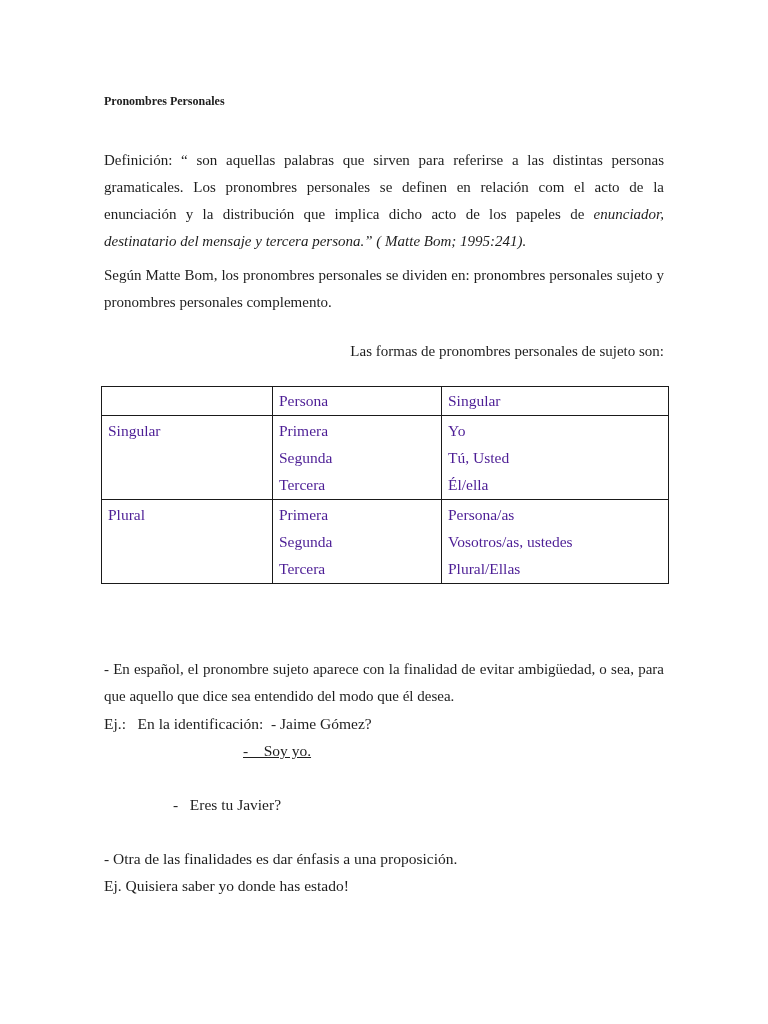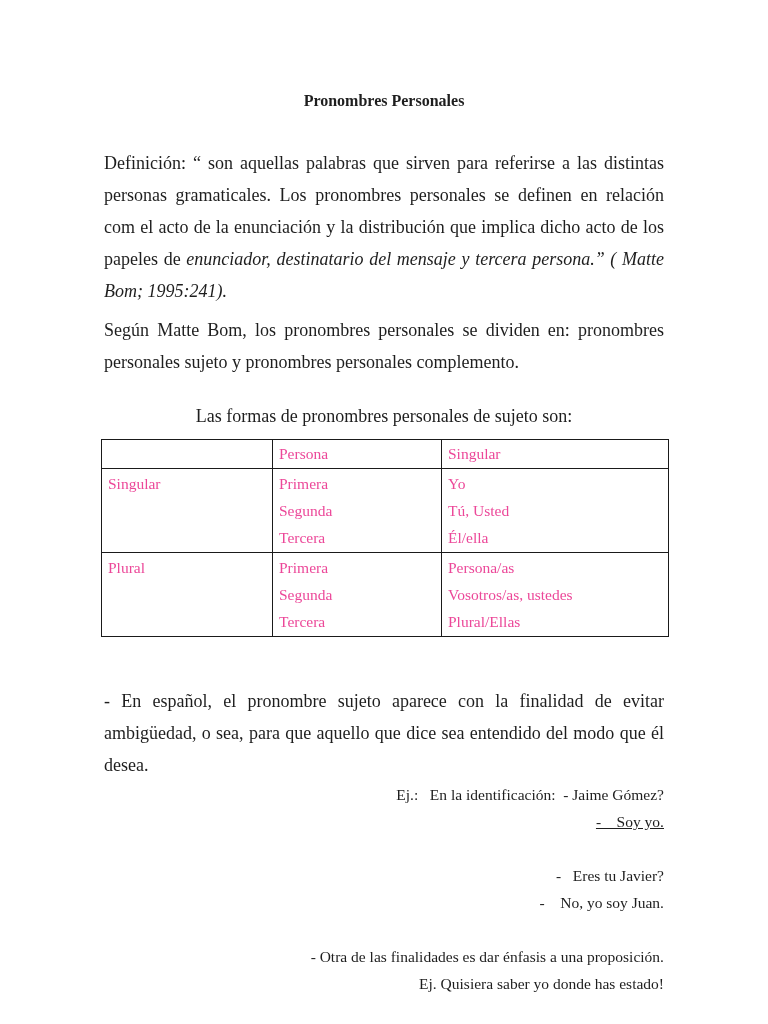--- a/index.html
+++ b/index.html
@@ -11,70 +11,68 @@
     position: relative;
     overflow: hidden;
     font-family: "Liberation Serif", serif;
     color: #1e1e1e;
   }
   .page { position: relative; width: 768px; height: 1024px; }
   .content { width: 560px; margin-left: 104px; }
 
   .title {
     margin-top: 91px;
-    text-align: center;
     font-weight: 700;
-    font-size: 16px;
+    font-size: 12px;
     line-height: 20px;
   }
 
   .para {
-    font-size: 18px;
-    line-height: 32px;
+    font-size: 15px;
+    line-height: 27px;
     text-align: justify;
     font-family: Liberation Serif, serif;
   }
   .p-def { margin-top: 36px; }
   .p-segun { margin-top: 7px; }
-  .p-lasformas { margin-top: 22px; text-align: center; }
+  .p-lasformas { margin-top: 22px; text-align: right; }
   .italic { font-style: italic; }
 
   table.pron {
     border-collapse: collapse;
     table-layout: fixed;
-    margin-top: 7px;
+    margin-top: 21px;
     margin-left: -3px;
     width: 567px;
     font-size: 15.5px;
-    color: #ec4899;
+    color: #4c1d95;
   }
   table.pron th, table.pron td {
     border: 1.5px solid #1a1a1a;
     vertical-align: top;
     padding: 1px 6px;
     text-align: left;
     font-weight: 400;
   }
   table.pron th { height: 29px; line-height: 26px; }
   table.pron td { height: 82px; }
   .col-label { width: 171px; }
   .col-persona { width: 169px; }
   .col-pronombre { width: 227px; }
   .cl { line-height: 27px; white-space: pre; }
 
-  .p-uso1 { margin-top: 48px; }
+  .p-uso1 { margin-top: 72px; }
   .line {
     font-size: 15.5px;
     line-height: 27px;
     white-space: pre;
-    text-align: right;
   }
   .spacer { height: 27px; }
   .ind-a { margin-left: 139px; text-decoration: underline; }
-  .ind-b { margin-left: 108px; }
+  .ind-b { margin-left: 69px; }
   .ind-c { margin-left: 139px; }
 </style>
 </head>
 <body>
 
 <div class="page">
   <div class="content">
 
     <div class="title">Pronombres Personales</div>
 
@@ -130,20 +128,19 @@
         </tr>
       </tbody>
     </table>
 
     <div class="para p-uso1">- En español, el pronombre sujeto aparece con la finalidad de evitar ambigüedad, o sea, para que aquello que dice sea entendido del modo que él desea.</div>
 
     <div class="line">Ej.:   En la identificación:  - Jaime Gómez?</div>
     <div class="line ind-a">-    Soy yo.</div>
     <div class="spacer"></div>
     <div class="line ind-b">-   Eres tu Javier?</div>
-    <div class="line ind-c">-    No, yo soy Juan.</div>
     <div class="spacer"></div>
     <div class="line">- Otra de las finalidades es dar énfasis a una proposición.</div>
     <div class="line">Ej. Quisiera saber yo donde has estado!</div>
 
   </div>
 
 </div>
 
 </body></html>

